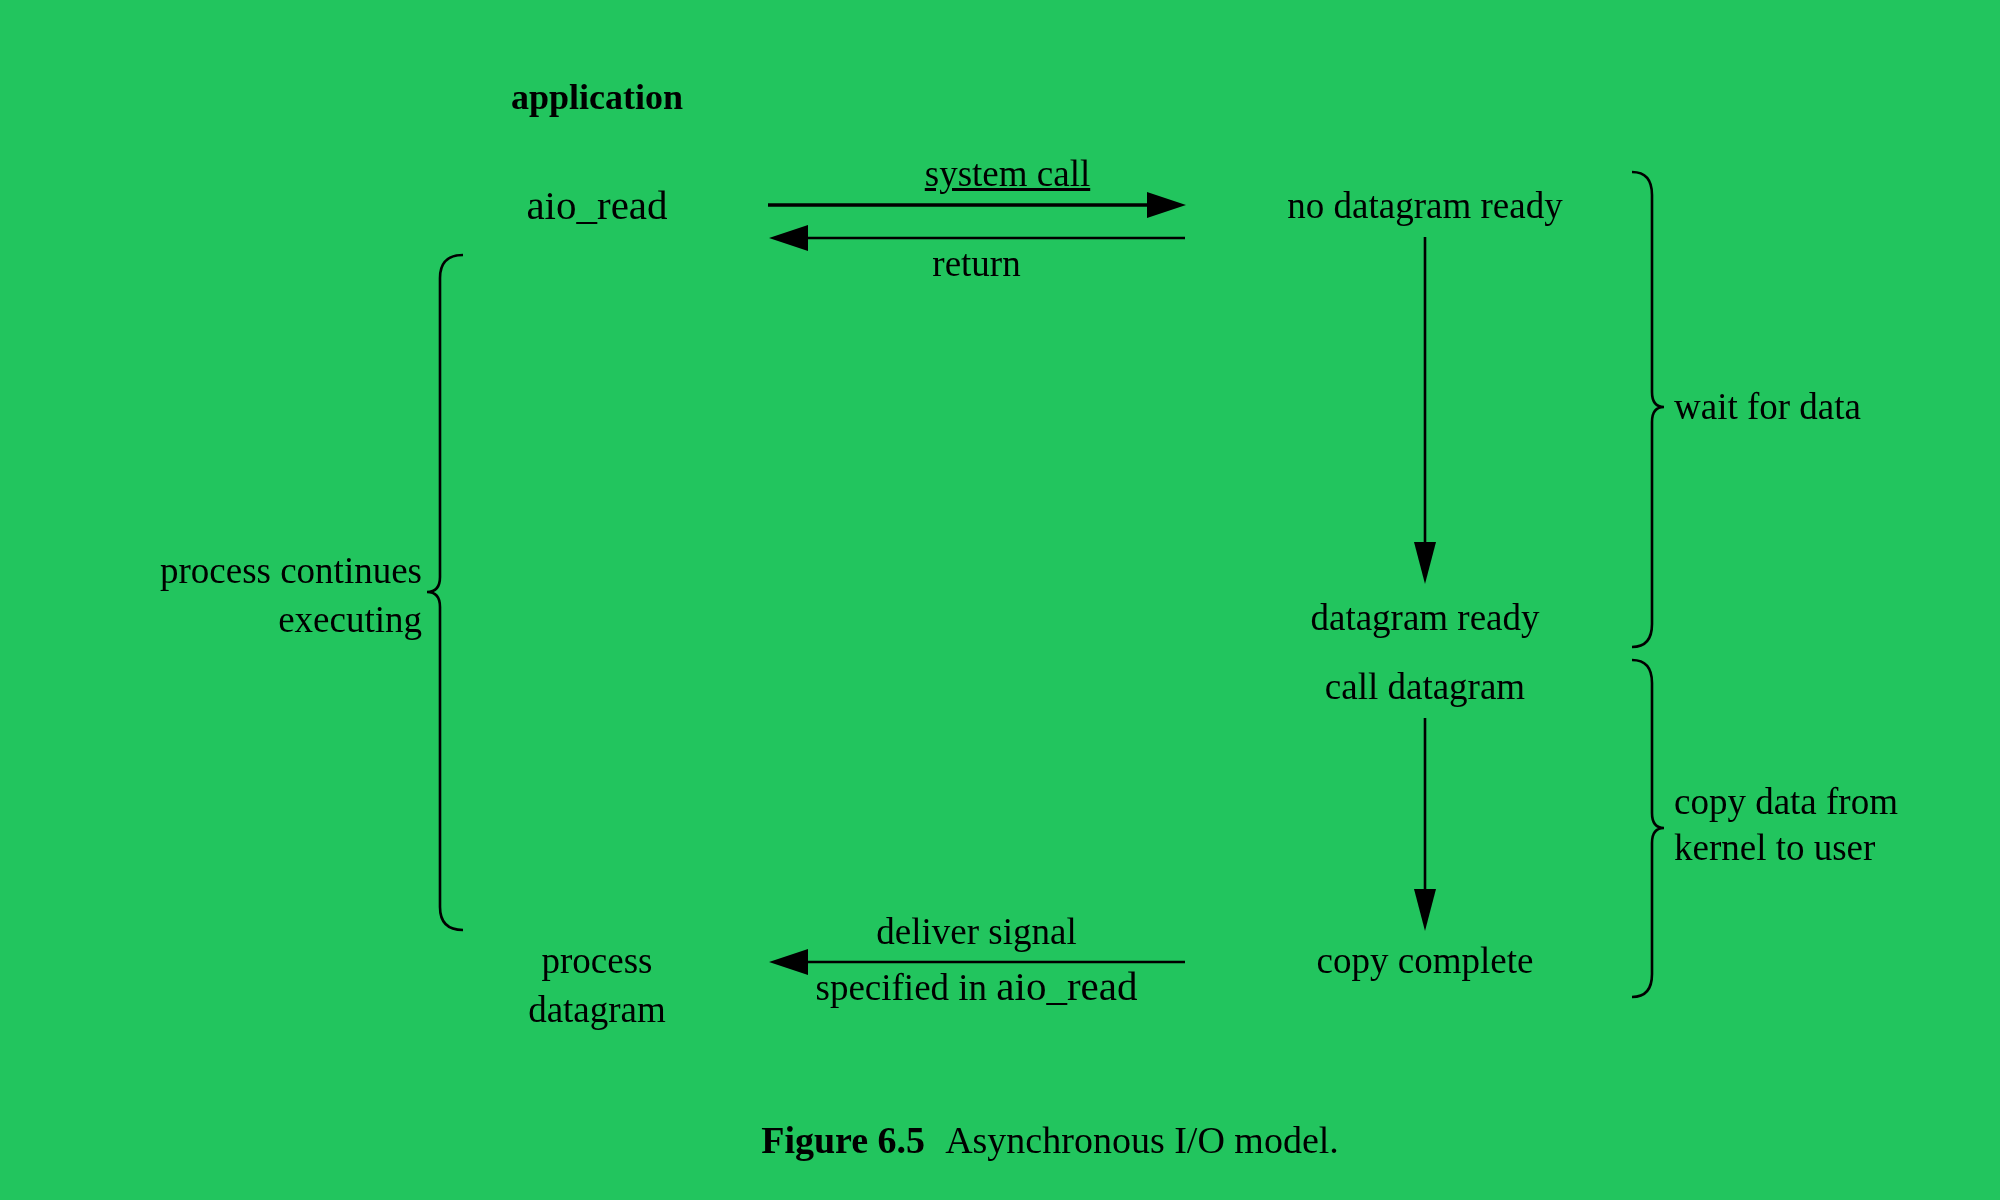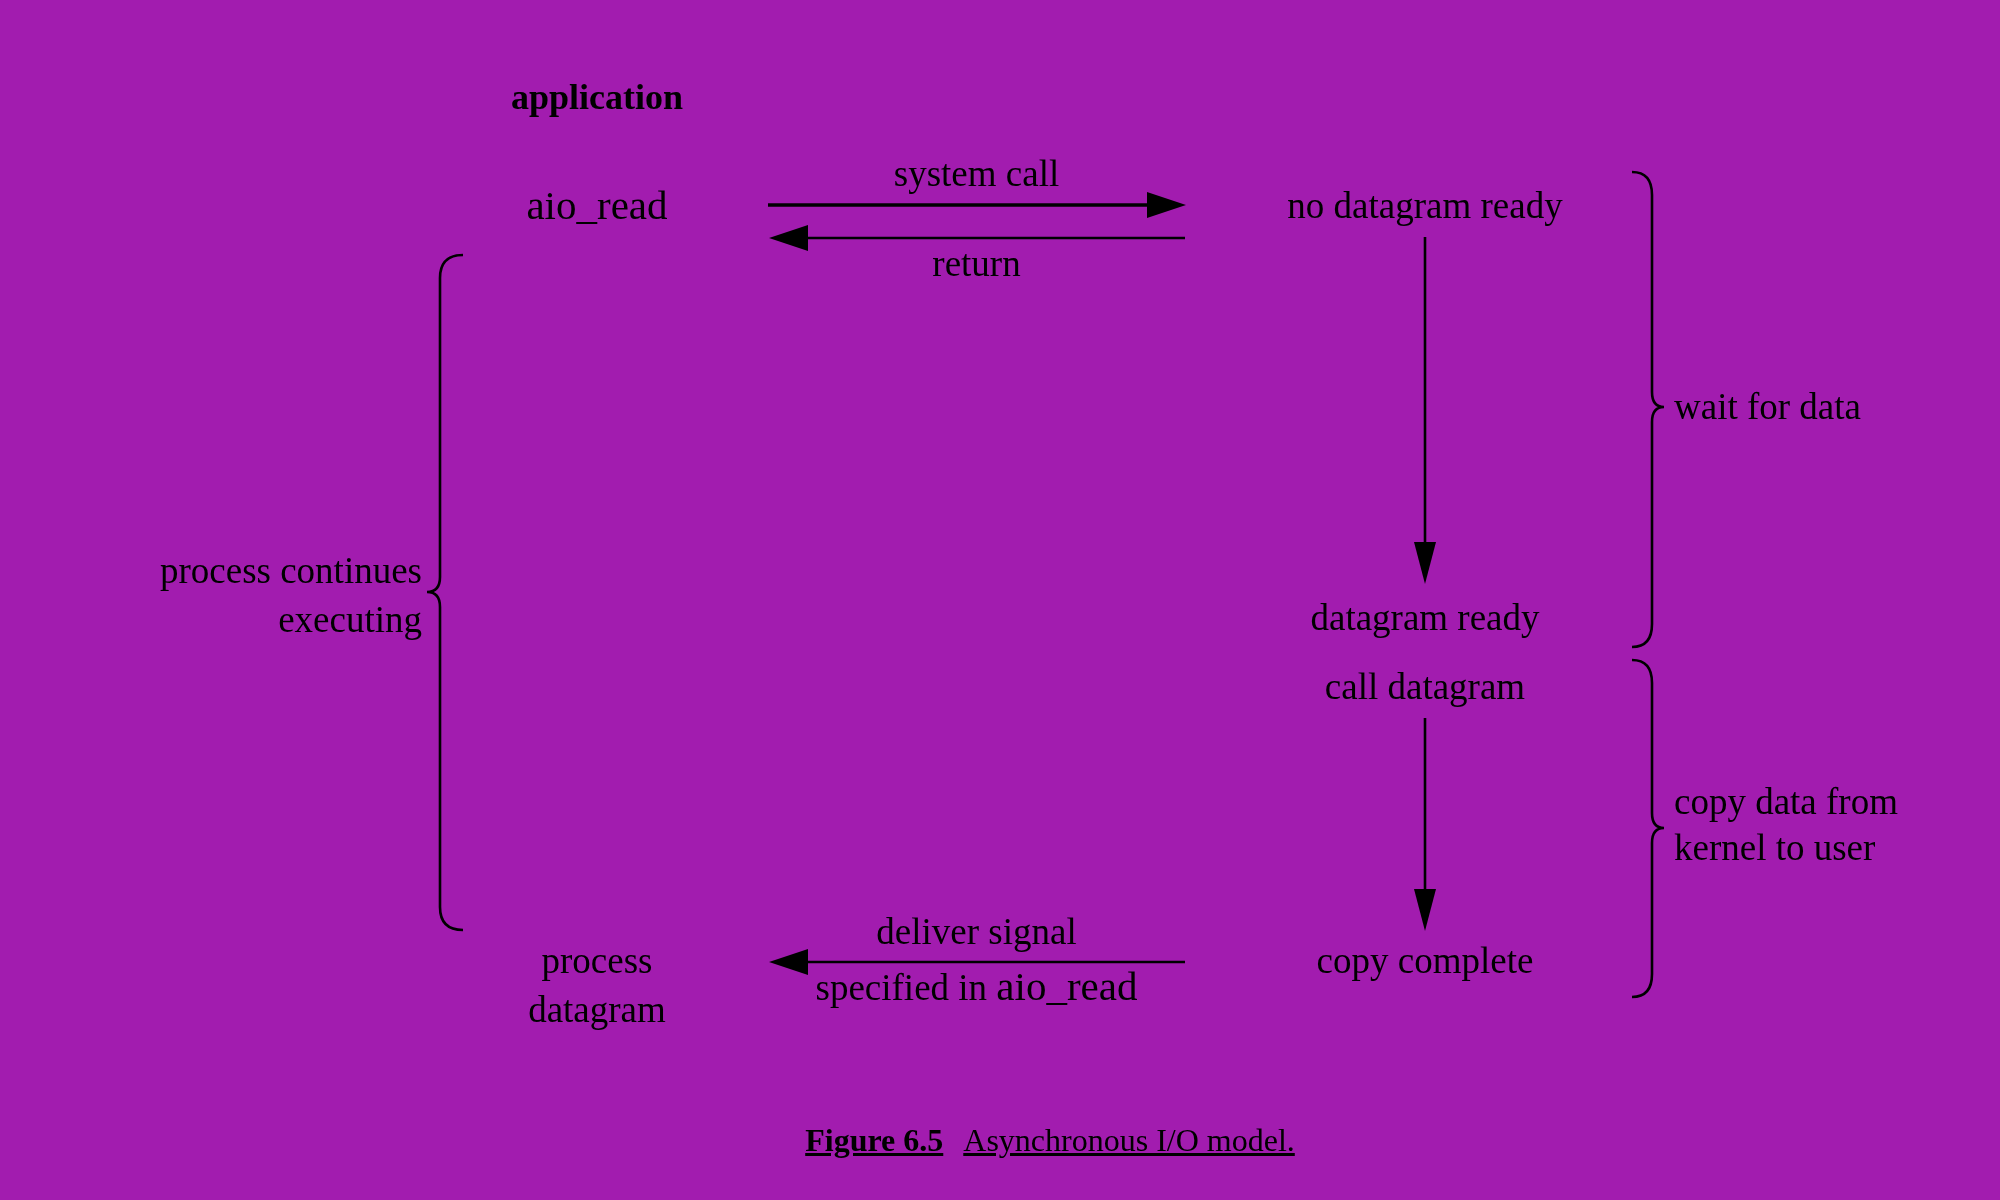--- a/index.html
+++ b/index.html
@@ -1,42 +1,42 @@
 <!DOCTYPE html>
 <html><head>
 <meta charset="utf-8">
 <style>
   html,body{margin:0;padding:0;background:#ffffff;}
   .canvas{
-    position:relative;width:2000px;height:1200px;background:#a21caf;
+    position:relative;width:2000px;height:1200px;background:#22c55e;
     font-family:"Liberation Serif","DejaVu Serif",serif;color:#000;overflow:hidden;
   }
   .lbl{position:absolute;font-size:37px;line-height:48px;white-space:nowrap;}
   .ctr{text-align:center;}
   .hdr{font-weight:bold;font-size:36px;}
   .mono{font-family:Liberation Serif, serif;font-size:41px;}
   .multiline{white-space:normal;}
   svg.layer{position:absolute;left:0;top:0;}
   
   .app-header{left:420px;top:73px;width:354px;}
   .kernel-header{left:1248px;top:72px;width:354px;}
   .aio-read{left:420px;top:181px;width:354px;}
-  .system-call{left:768px;top:150px;width:417px;}
+  .system-call{left:799px;top:150px;width:417px;text-decoration:underline;}
   .return-lbl{left:768px;top:240px;width:417px;}
   .no-datagram{left:1230px;top:182px;width:390px;}
   .datagram-ready{left:1248px;top:594px;width:354px;}
   .copy-datagram{left:1248px;top:663px;width:354px;}
   .copy-complete{left:1248px;top:937px;width:354px;}
   .deliver-1{left:768px;top:908px;width:417px;}
   .deliver-2{left:768px;top:962px;width:417px;}
   .signal-handler{left:420px;top:936px;width:354px;line-height:49px;}
   .left-brace-label{left:80px;top:546px;width:342px;text-align:right;line-height:49px;}
   .wait-label{left:1674px;top:383px;}
   .copy-label{left:1674px;top:779px;line-height:46px;}
-  .caption{left:600px;top:1116px;width:900px;font-size:32px;text-decoration:underline;}
+  .caption{left:600px;top:1116px;width:900px;font-size:38px;}
   .caption .cap-bold{font-weight:bold;}
   .caption .cap-text{margin-left:20px;}
 </style>
 </head>
 <body>
 
 <div class="canvas">
 
   <svg class="layer" width="2000" height="1200" viewBox="0 0 2000 1200">
 

